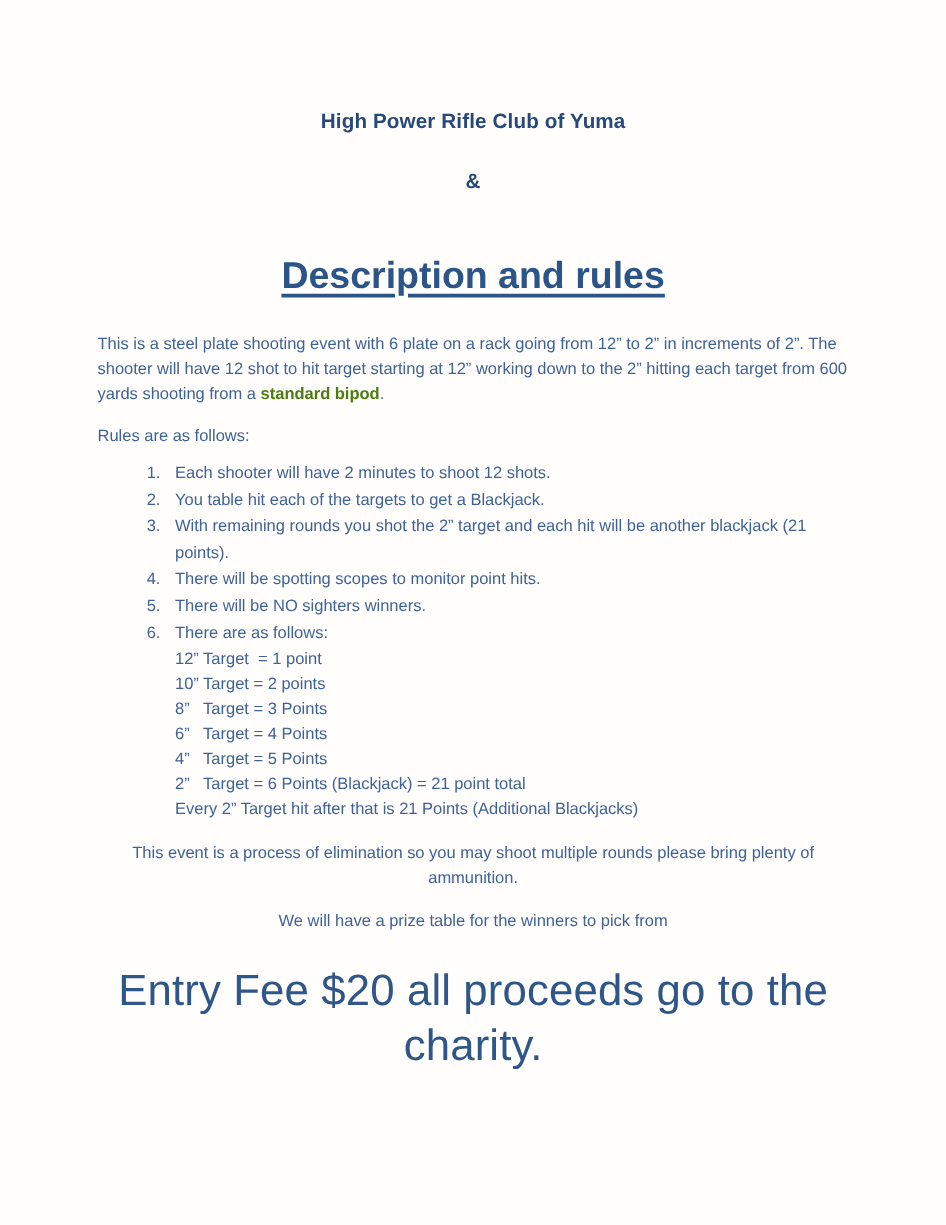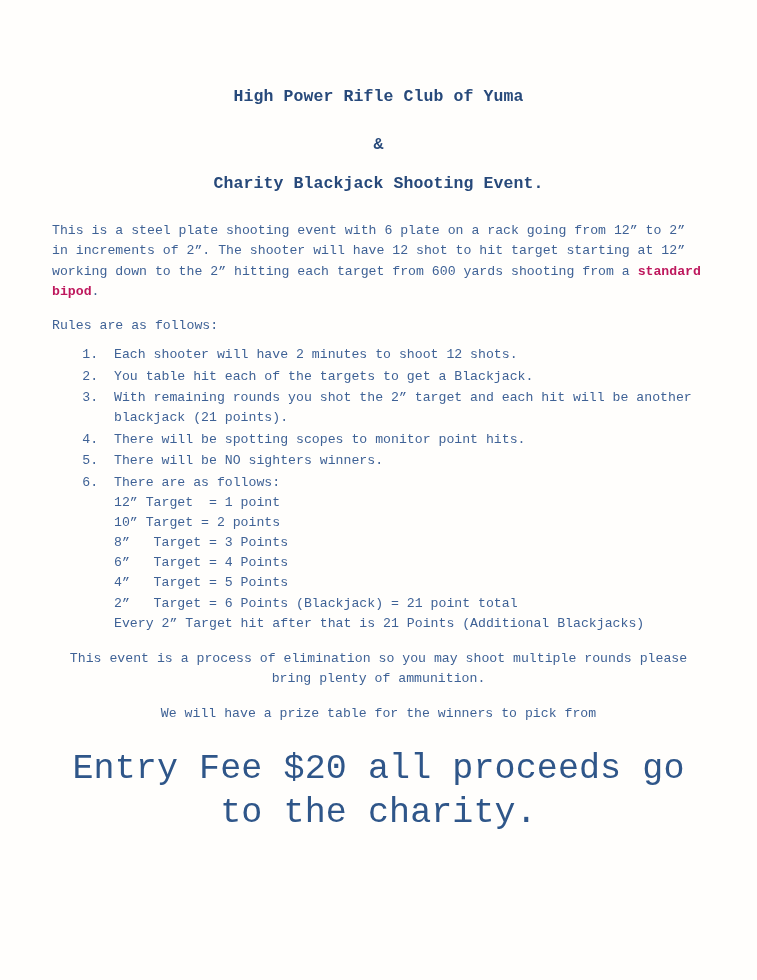--- a/index.html
+++ b/index.html
@@ -11,22 +11,21 @@
     height: 980px;
     background: #fffefc;
     font-family: "Liberation Sans", sans-serif;
     overflow: hidden;
   }
   .page {
     position: relative;
     width: 757px;
     height: 980px;
     box-sizing: border-box;
-    padding: 0 52px;
-    font-family: Liberation Mono, monospace;
+    padding: 0 78px;
   }
 
   
   .title-block {
     padding-top: 86px;
     text-align: center;
   }
   .org-line {
     color: #27497a;
     font-weight: bold;
@@ -64,21 +63,21 @@
   .body-wrap {
     padding-top: 26px;
     color: #3f6296;
     font-size: 13.2px;
     line-height: 1.55;
   }
   p.para {
     margin: 0 0 13px 0;
     color: #3f6296;
   }
-  p.para b { font-weight: bold; color: #be185d; }
+  p.para b { font-weight: bold; color: #4d7c0f; }
 
   p.lead-in {
     margin: 0 0 9px 0;
   }
 
   ol.rules {
     margin: 0 0 0 0;
     padding-left: 54px;
     list-style-position: outside;
   }
@@ -119,23 +118,23 @@
   }
 </style>
 </head>
 <body>
 
 <div class="page">
 
   <div class="title-block">
     <p class="org-line">High Power Rifle Club of Yuma</p>
     <p class="org-line amp">&amp;</p>
-    <p class="org-line third">Charity Blackjack  Shooting Event.</p>
   </div>
 
+  <h1 class="doc-title"><span class="u">Description and rules</span></h1>
 
   <div class="body-wrap">
 
     <p class="para"><span>This is a steel plate shooting event with 6 plate on a rack going from 12” to 2” in increments of 2”. The shooter will have 12 shot to hit target starting at 12” working down to the 2” hitting each target from 600 yards shooting from a </span><b>standard bipod</b><span>.</span></p>
 
     <p class="para lead-in">Rules are as follows:</p>
 
     <ol class="rules">
       <li>Each shooter will have 2 minutes to shoot 12 shots.</li>
       <li>You table hit each of the targets to get a Blackjack.</li>

